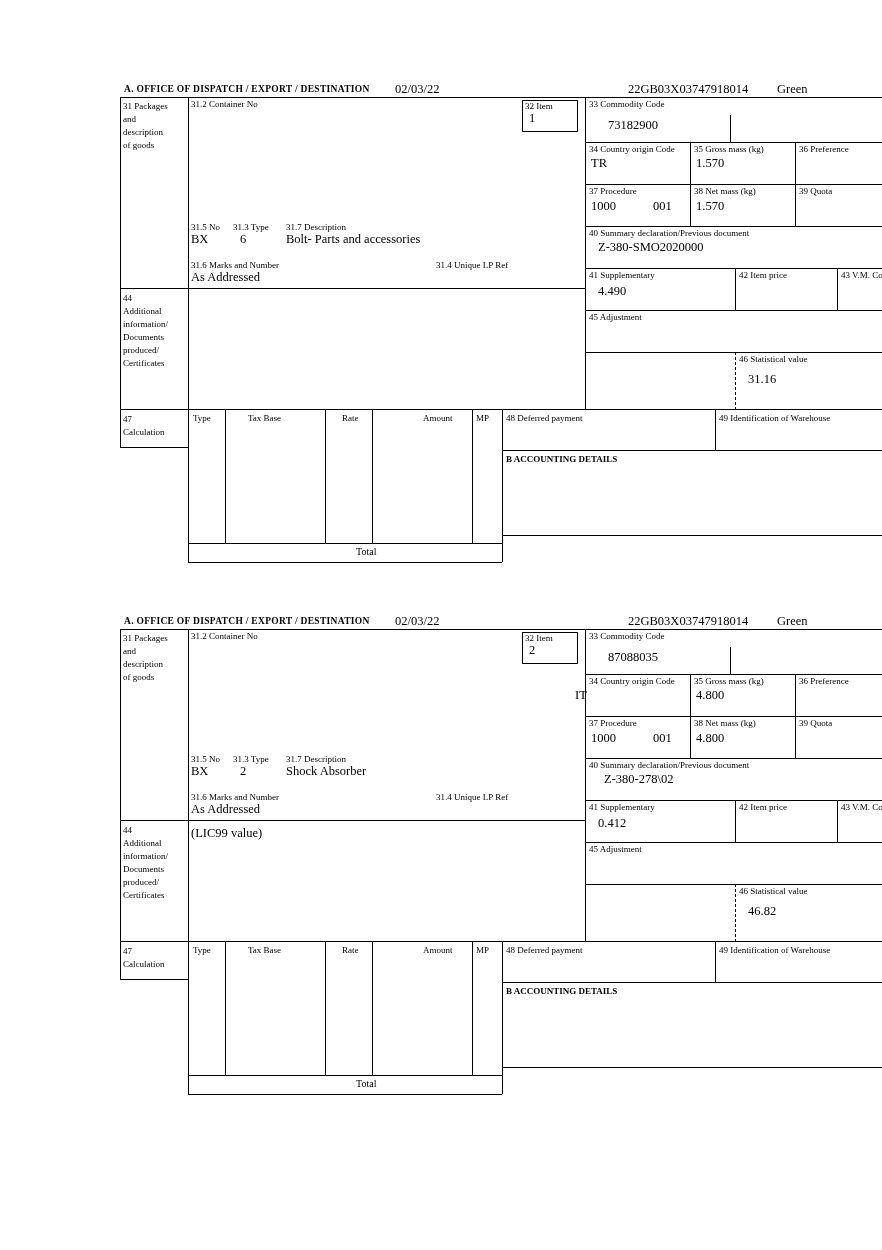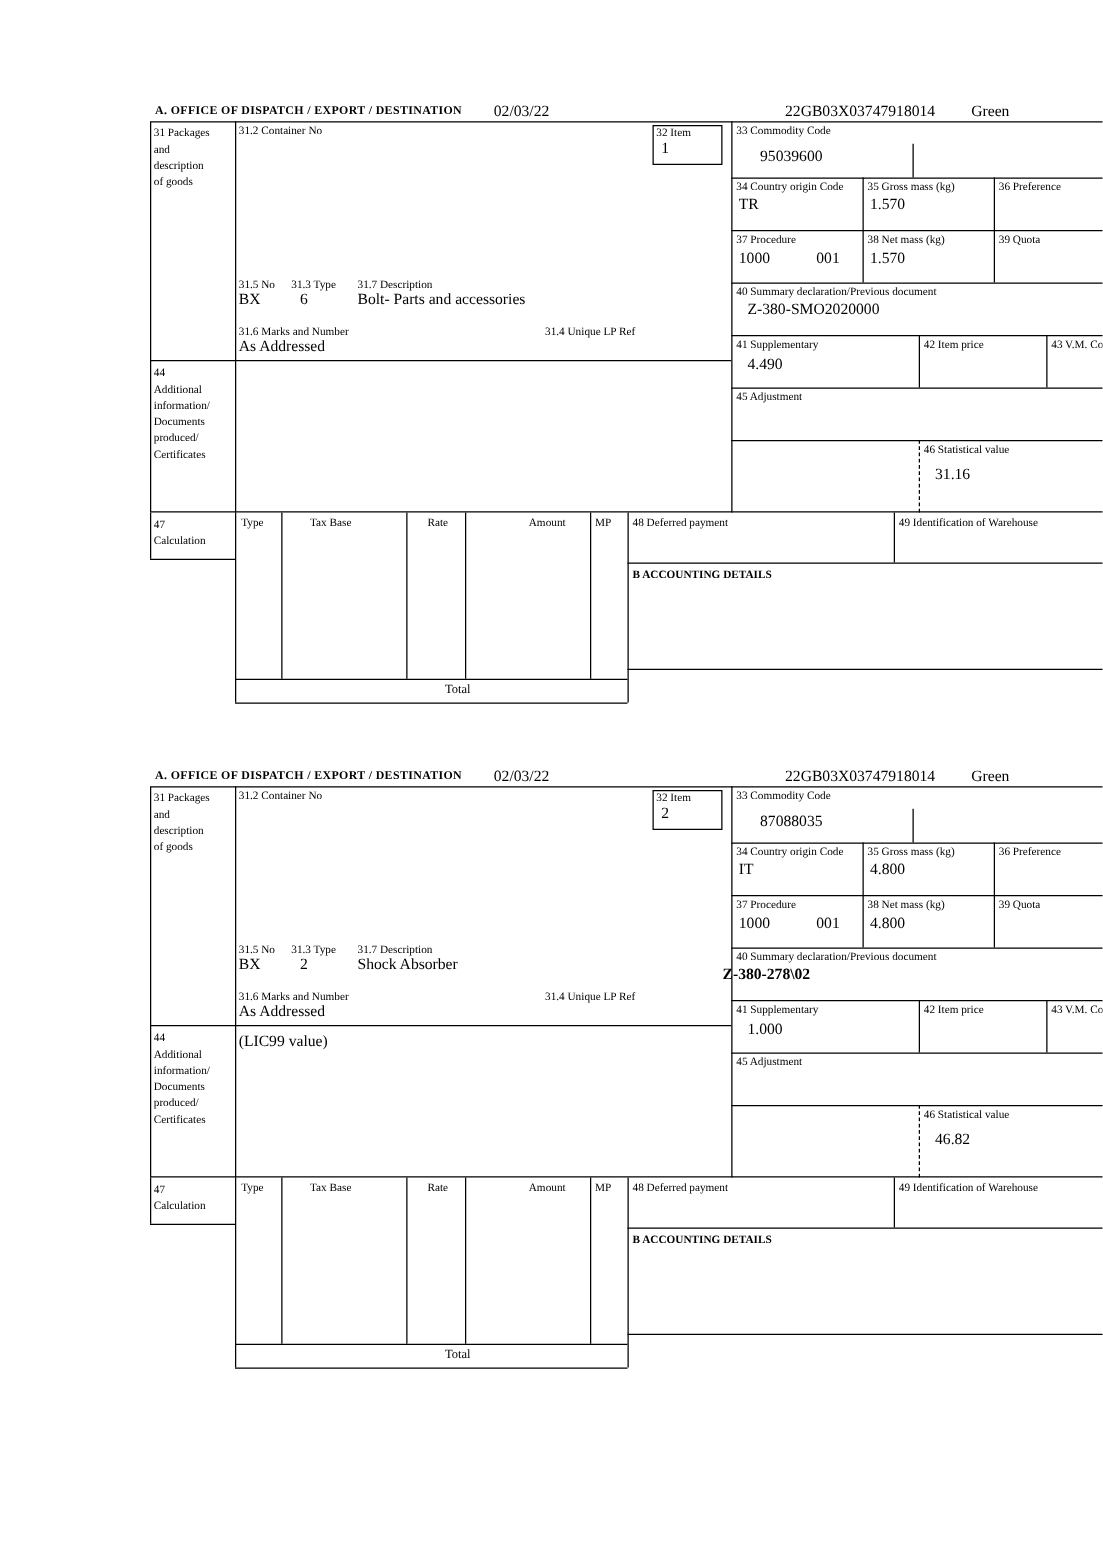--- a/index.html
+++ b/index.html
@@ -74,21 +74,21 @@
   <div class="hline" style="left:465px; top:228px; width:317px;"></div>
   <div class="hline" style="left:465px; top:270px; width:317px;"></div>
   <div class="vline" style="left:610px; top:33px; height:27px;"></div>
   <div class="vline" style="left:570px; top:60px; height:84px;"></div>
   <div class="vline" style="left:675px; top:60px; height:84px;"></div>
   <div class="vline" style="left:615px; top:186px; height:42px;"></div>
   <div class="vline" style="left:717px; top:186px; height:42px;"></div>
   <div class="vline dashed" style="left:615px; top:270px; height:58px;"></div>
 
   <div class="lbl" style="left:469px; top:17px;">33 Commodity Code</div>
-  <div class="val" style="left:488px; top:36px;">95039600</div>
+  <div class="val" style="left:488px; top:36px;">73182900</div>
 
   <div class="lbl" style="left:469px; top:62px;">34 Country origin Code</div>
   <div class="val" style="left:471px; top:74px;">TR</div>
   <div class="lbl" style="left:574px; top:62px;">35 Gross mass (kg)</div>
   <div class="val" style="left:576px; top:74px;">1.570</div>
   <div class="lbl" style="left:679px; top:62px;">36 Preference</div>
 
   <div class="lbl" style="left:469px; top:104px;">37 Procedure</div>
   <div class="val" style="left:471px; top:117px;">1000</div>
   <div class="val" style="left:533px; top:117px;">001</div>
@@ -193,37 +193,37 @@
   <div class="vline" style="left:570px; top:60px; height:84px;"></div>
   <div class="vline" style="left:675px; top:60px; height:84px;"></div>
   <div class="vline" style="left:615px; top:186px; height:42px;"></div>
   <div class="vline" style="left:717px; top:186px; height:42px;"></div>
   <div class="vline dashed" style="left:615px; top:270px; height:58px;"></div>
 
   <div class="lbl" style="left:469px; top:17px;">33 Commodity Code</div>
   <div class="val" style="left:488px; top:36px;">87088035</div>
 
   <div class="lbl" style="left:469px; top:62px;">34 Country origin Code</div>
-  <div class="val" style="left:471px; top:74px;">IT</div>
+  <div class="val" style="left:455px; top:74px;">IT</div>
   <div class="lbl" style="left:574px; top:62px;">35 Gross mass (kg)</div>
   <div class="val" style="left:576px; top:74px;">4.800</div>
   <div class="lbl" style="left:679px; top:62px;">36 Preference</div>
 
   <div class="lbl" style="left:469px; top:104px;">37 Procedure</div>
   <div class="val" style="left:471px; top:117px;">1000</div>
   <div class="val" style="left:533px; top:117px;">001</div>
   <div class="lbl" style="left:574px; top:104px;">38 Net mass (kg)</div>
   <div class="val" style="left:576px; top:117px;">4.800</div>
   <div class="lbl" style="left:679px; top:104px;">39 Quota</div>
 
   <div class="lbl" style="left:469px; top:146px;">40 Summary declaration/Previous document</div>
-  <div class="val" style="left:458px; top:158px;font-weight:bold;">Z-380-278\02</div>
+  <div class="val" style="left:484px; top:158px;">Z-380-278\02</div>
 
   <div class="lbl" style="left:469px; top:188px;">41 Supplementary</div>
-  <div class="val" style="left:478px; top:202px;">1.000</div>
+  <div class="val" style="left:478px; top:202px;">0.412</div>
   <div class="lbl" style="left:619px; top:188px;">42 Item price</div>
   <div class="lbl" style="left:721px; top:188px;">43 V.M. Code</div>
 
   <div class="lbl" style="left:469px; top:230px;">45 Adjustment</div>
 
   <div class="lbl" style="left:619px; top:272px;">46 Statistical value</div>
   <div class="val" style="left:628px; top:290px;">46.82</div>
 
   <div class="vline" style="left:0px; top:328px; height:37px;"></div>
   <div class="hline" style="left:0px; top:365px; width:68px;"></div>

